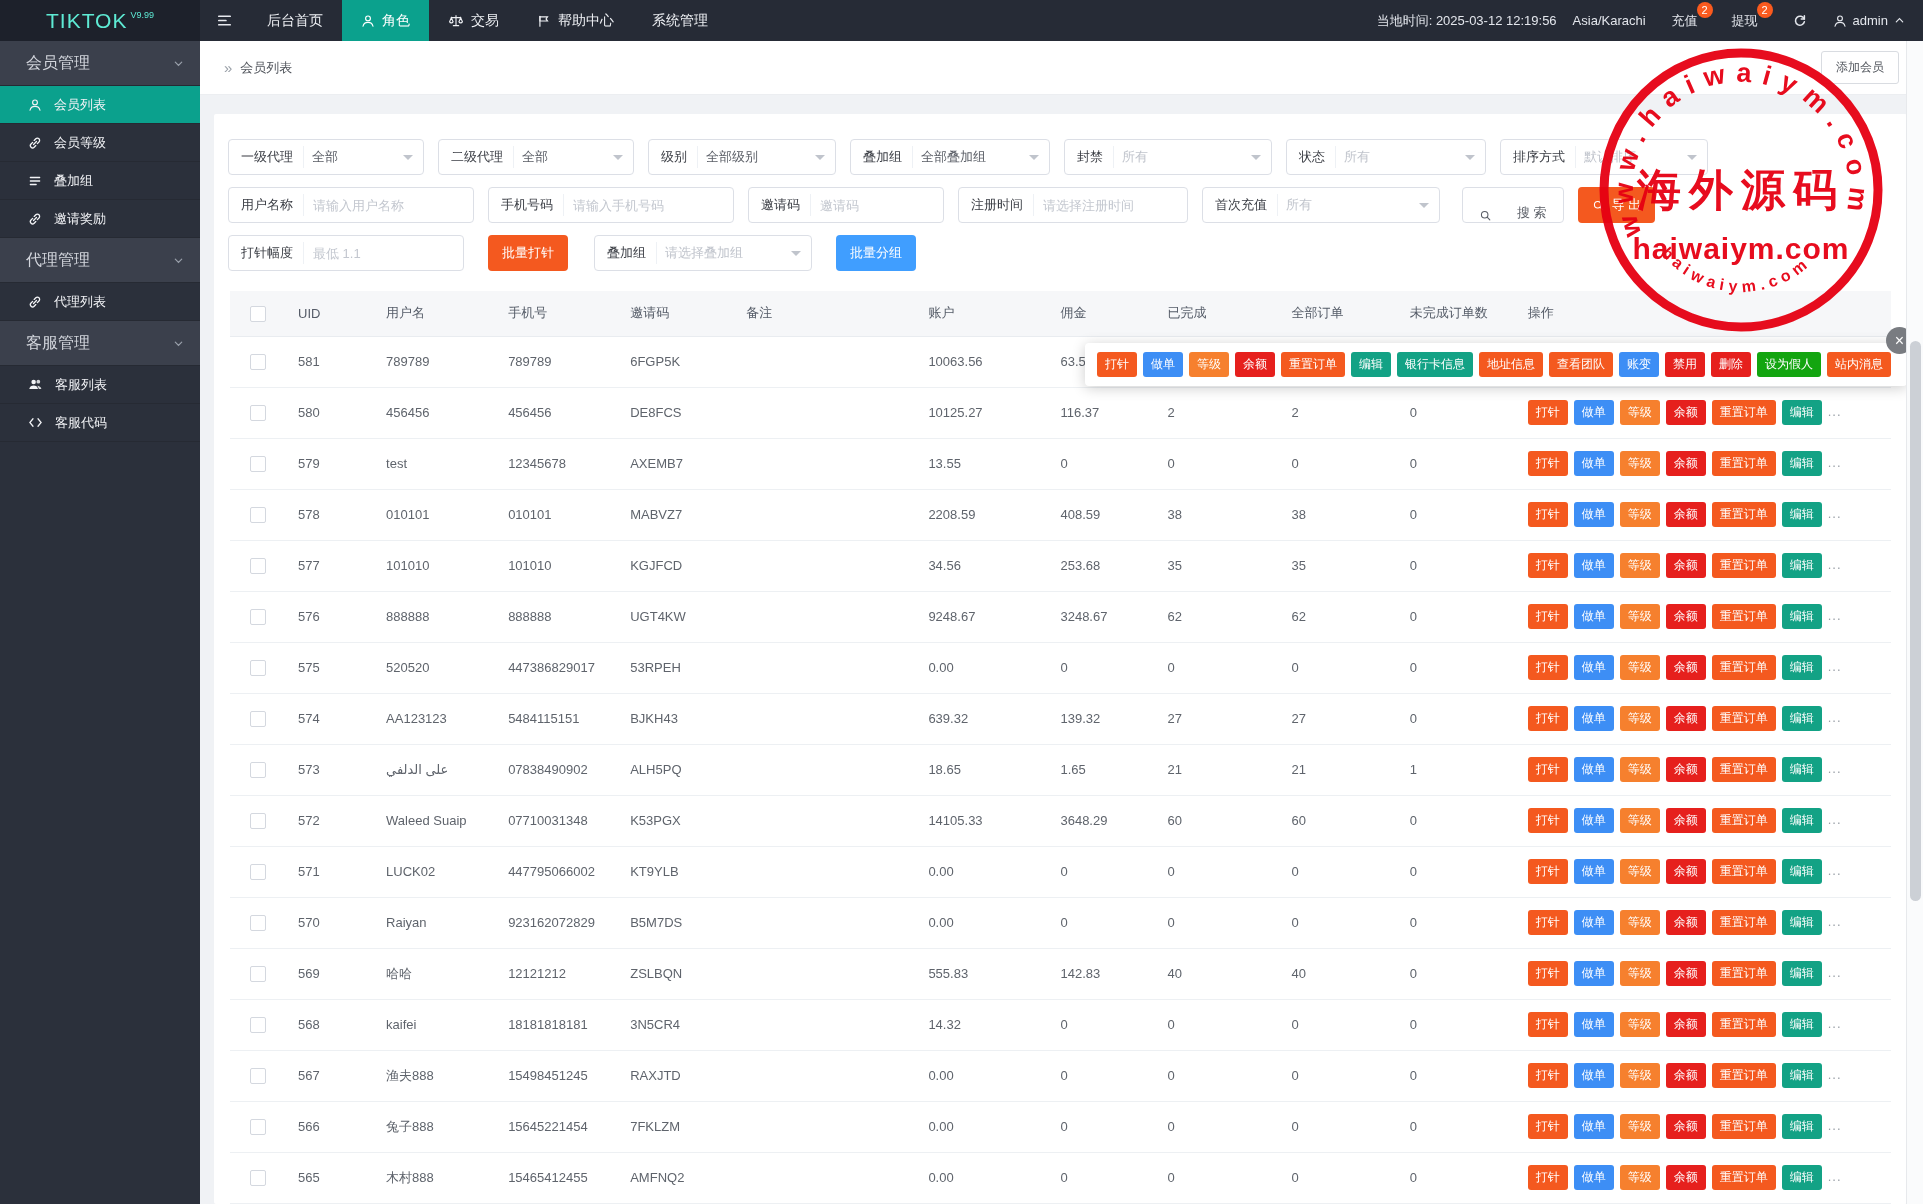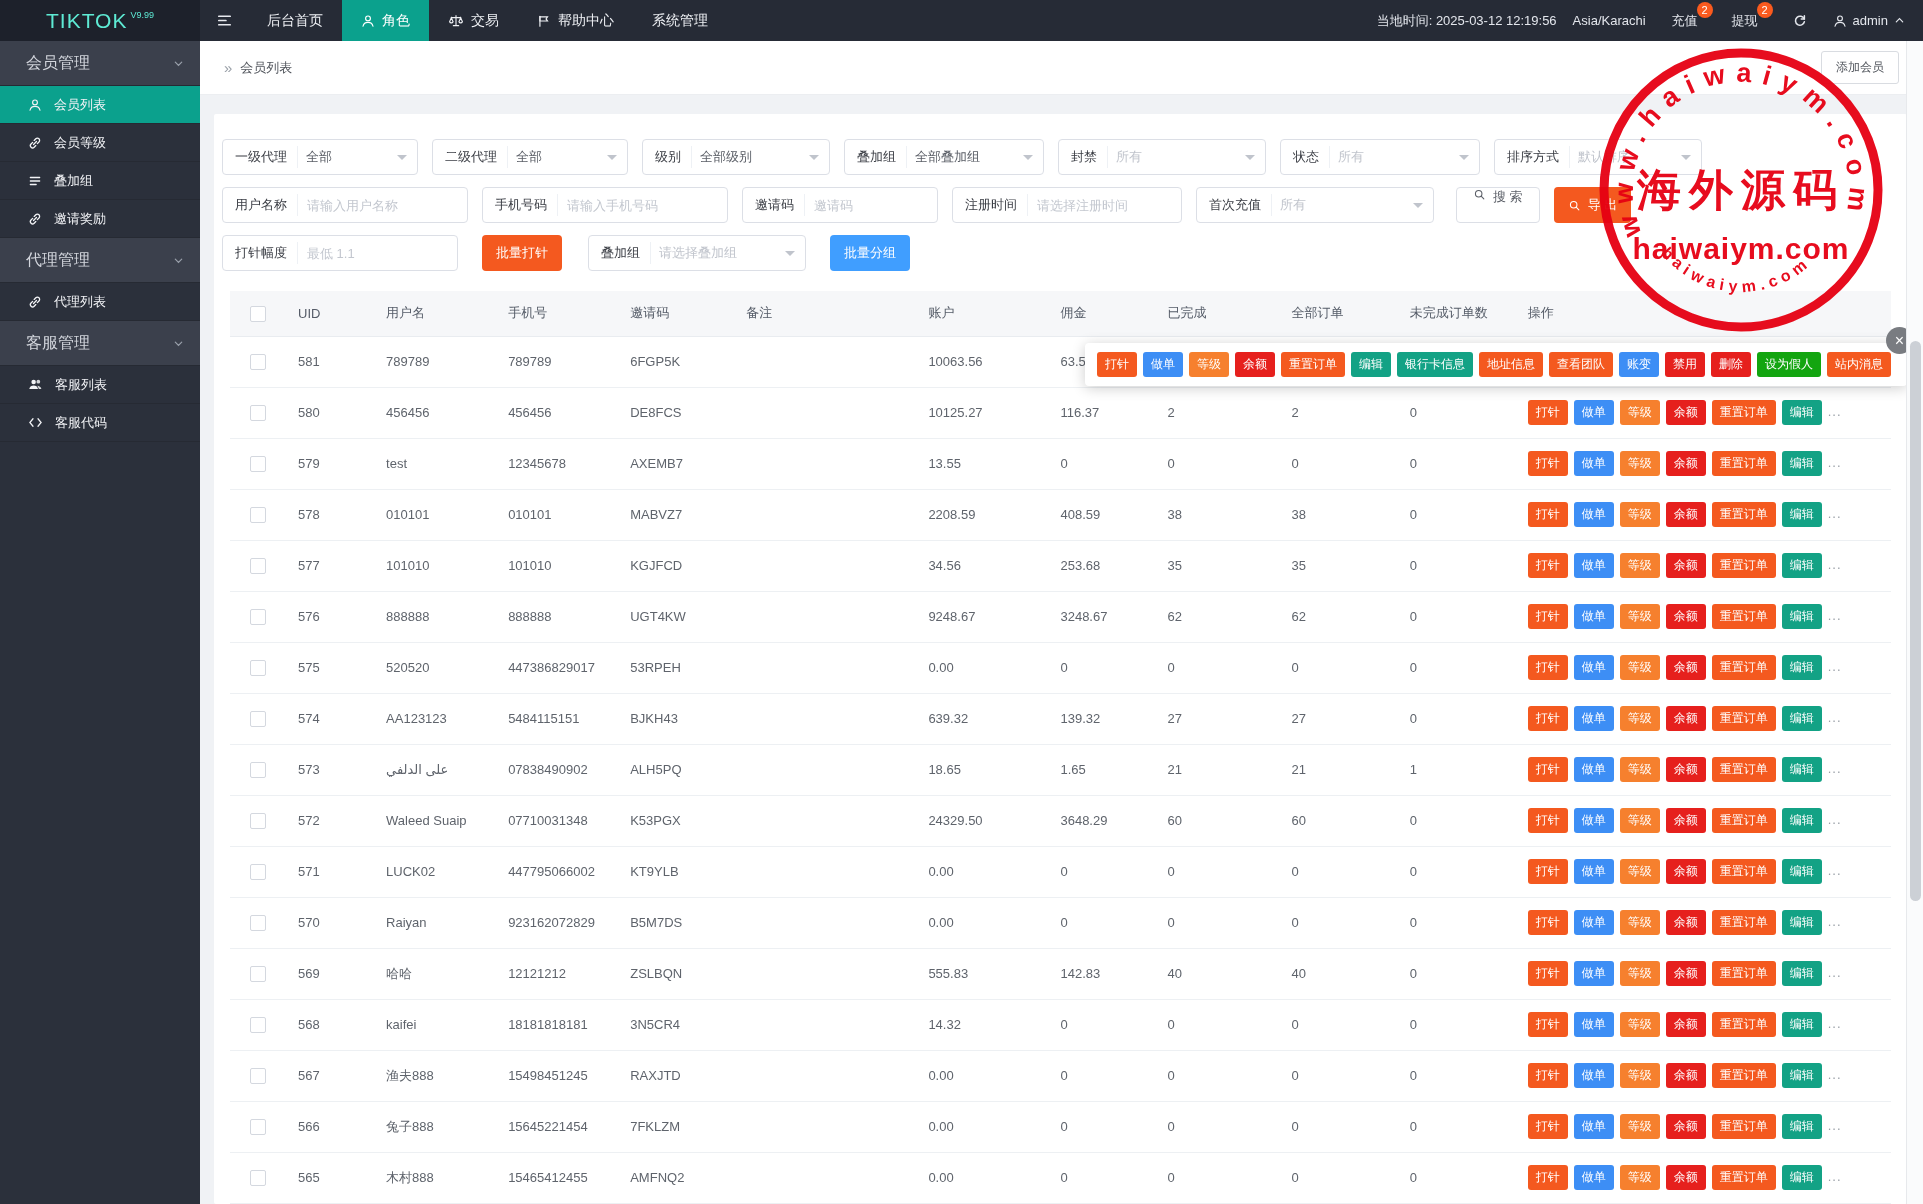--- a/index.html
+++ b/index.html
@@ -41,35 +41,35 @@
   
   .main{position:absolute;left:200px;top:41px;right:0;bottom:0}
   .breadcrumb-bar{height:54px;background:#fff;display:flex;align-items:center;
                   padding:0 24px;border-bottom:1px solid #eceef1}
   .bc-arrows{color:#9aa0a8;font-size:15px;margin-right:8px}
   .bc-text{font-size:13px;color:#51555c}
   .add-btn{margin-left:auto;background:#fff;border:1px solid #d9dce1;border-radius:3px;
            padding:7px 14px;font-size:12px;color:#51555c;cursor:pointer}
   .card{background:#fff;margin:19px 16px 0 14px;border-radius:2px;min-height:1080px}
   
-  .filters{padding:25px 8px 6px}
+  .filters{padding:25px 14px 6px}
   .frow{display:flex;align-items:center;gap:14px;margin-bottom:12px;flex-wrap:nowrap}
   .fgroup{display:inline-flex;align-items:center;height:36px;background:#fff;border:1px solid #dcdfe6;
           border-radius:4px;font-size:13px;flex:none}
   .flabel{padding:0 10px 0 12px;color:#3a3d44;white-space:nowrap;border-right:1px solid #eef1f5;
           height:22px;display:flex;align-items:center}
   .fvalue{flex:1;padding:0 8px;color:#5a5e66;white-space:nowrap;overflow:hidden}
   .fvalue.ph{color:#c0c4cc}
   .caret{width:0;height:0;border:5px solid transparent;border-top-color:#c0c4cc;margin:5px 10px 0 2px;flex:none}
   .finput{flex:1;border:none;outline:none;padding:0 9px;font-size:13px;color:#5a5e66;min-width:0;background:transparent}
   ::placeholder{color:#c3c7cf}
   .solid-btn{height:36px;padding:0 14px;border:none;border-radius:4px;color:#fff;font-size:13px;cursor:pointer;flex:none}
   .bg-orange{background:var(--orange)} .bg-blue{background:#409eff}
   .search-btn{height:36px;padding:0 16px;background:#fff;border:1px solid #dcdfe6;border-radius:4px;
-              font-size:13px;color:#5a5e66;display:inline-flex;align-items:flex-start;gap:7px;cursor:pointer;flex:none;margin-left:8px}
+              font-size:13px;color:#5a5e66;display:inline-flex;align-items:flex-end;gap:25px;cursor:pointer;flex:none;margin-left:8px}
   .export-btn{height:36px;padding:0 14px;background:var(--orange);border:none;border-radius:4px;
               font-size:13px;color:#fff;display:inline-flex;align-items:center;gap:7px;cursor:pointer;flex:none}
   
   .table-wrap{position:relative;margin:2px 16px 0}
   table{width:100%;border-collapse:collapse;table-layout:fixed;font-size:13px}
   thead th{background:#f6f7f9;color:#555c68;font-weight:400;text-align:left;height:45px;
            padding:0 12px;border-bottom:1px solid #e9ecf0;white-space:nowrap;overflow:hidden}
   tbody td{height:51px;padding:0 12px;color:#5f646c;border-bottom:1px solid #edf0f3;background:#fff;
            white-space:nowrap;overflow:hidden}
   th.cbc,td.cbc{text-align:center;padding:0 6px}
@@ -528,21 +528,21 @@
               <td>1</td>
               <td><button class="abtn c-orange">打针</button><button class="abtn c-blue">做单</button><button class="abtn c-orange-light">等级</button><button class="abtn c-red">余额</button><button class="abtn c-orange">重置订单</button><button class="abtn c-teal">编辑</button><span class="more">...</span></td>
             </tr>
             <tr>
               <td class="cbc"><span class="cb"></span></td>
               <td>572</td>
               <td>Waleed Suaip</td>
               <td>07710031348</td>
               <td>K53PGX</td>
               <td></td>
-              <td>24329.50</td>
+              <td>14105.33</td>
               <td>3648.29</td>
               <td>60</td>
               <td>60</td>
               <td>0</td>
               <td><button class="abtn c-orange">打针</button><button class="abtn c-blue">做单</button><button class="abtn c-orange-light">等级</button><button class="abtn c-red">余额</button><button class="abtn c-orange">重置订单</button><button class="abtn c-teal">编辑</button><span class="more">...</span></td>
             </tr>
             <tr>
               <td class="cbc"><span class="cb"></span></td>
               <td>571</td>
               <td>LUCK02</td>

